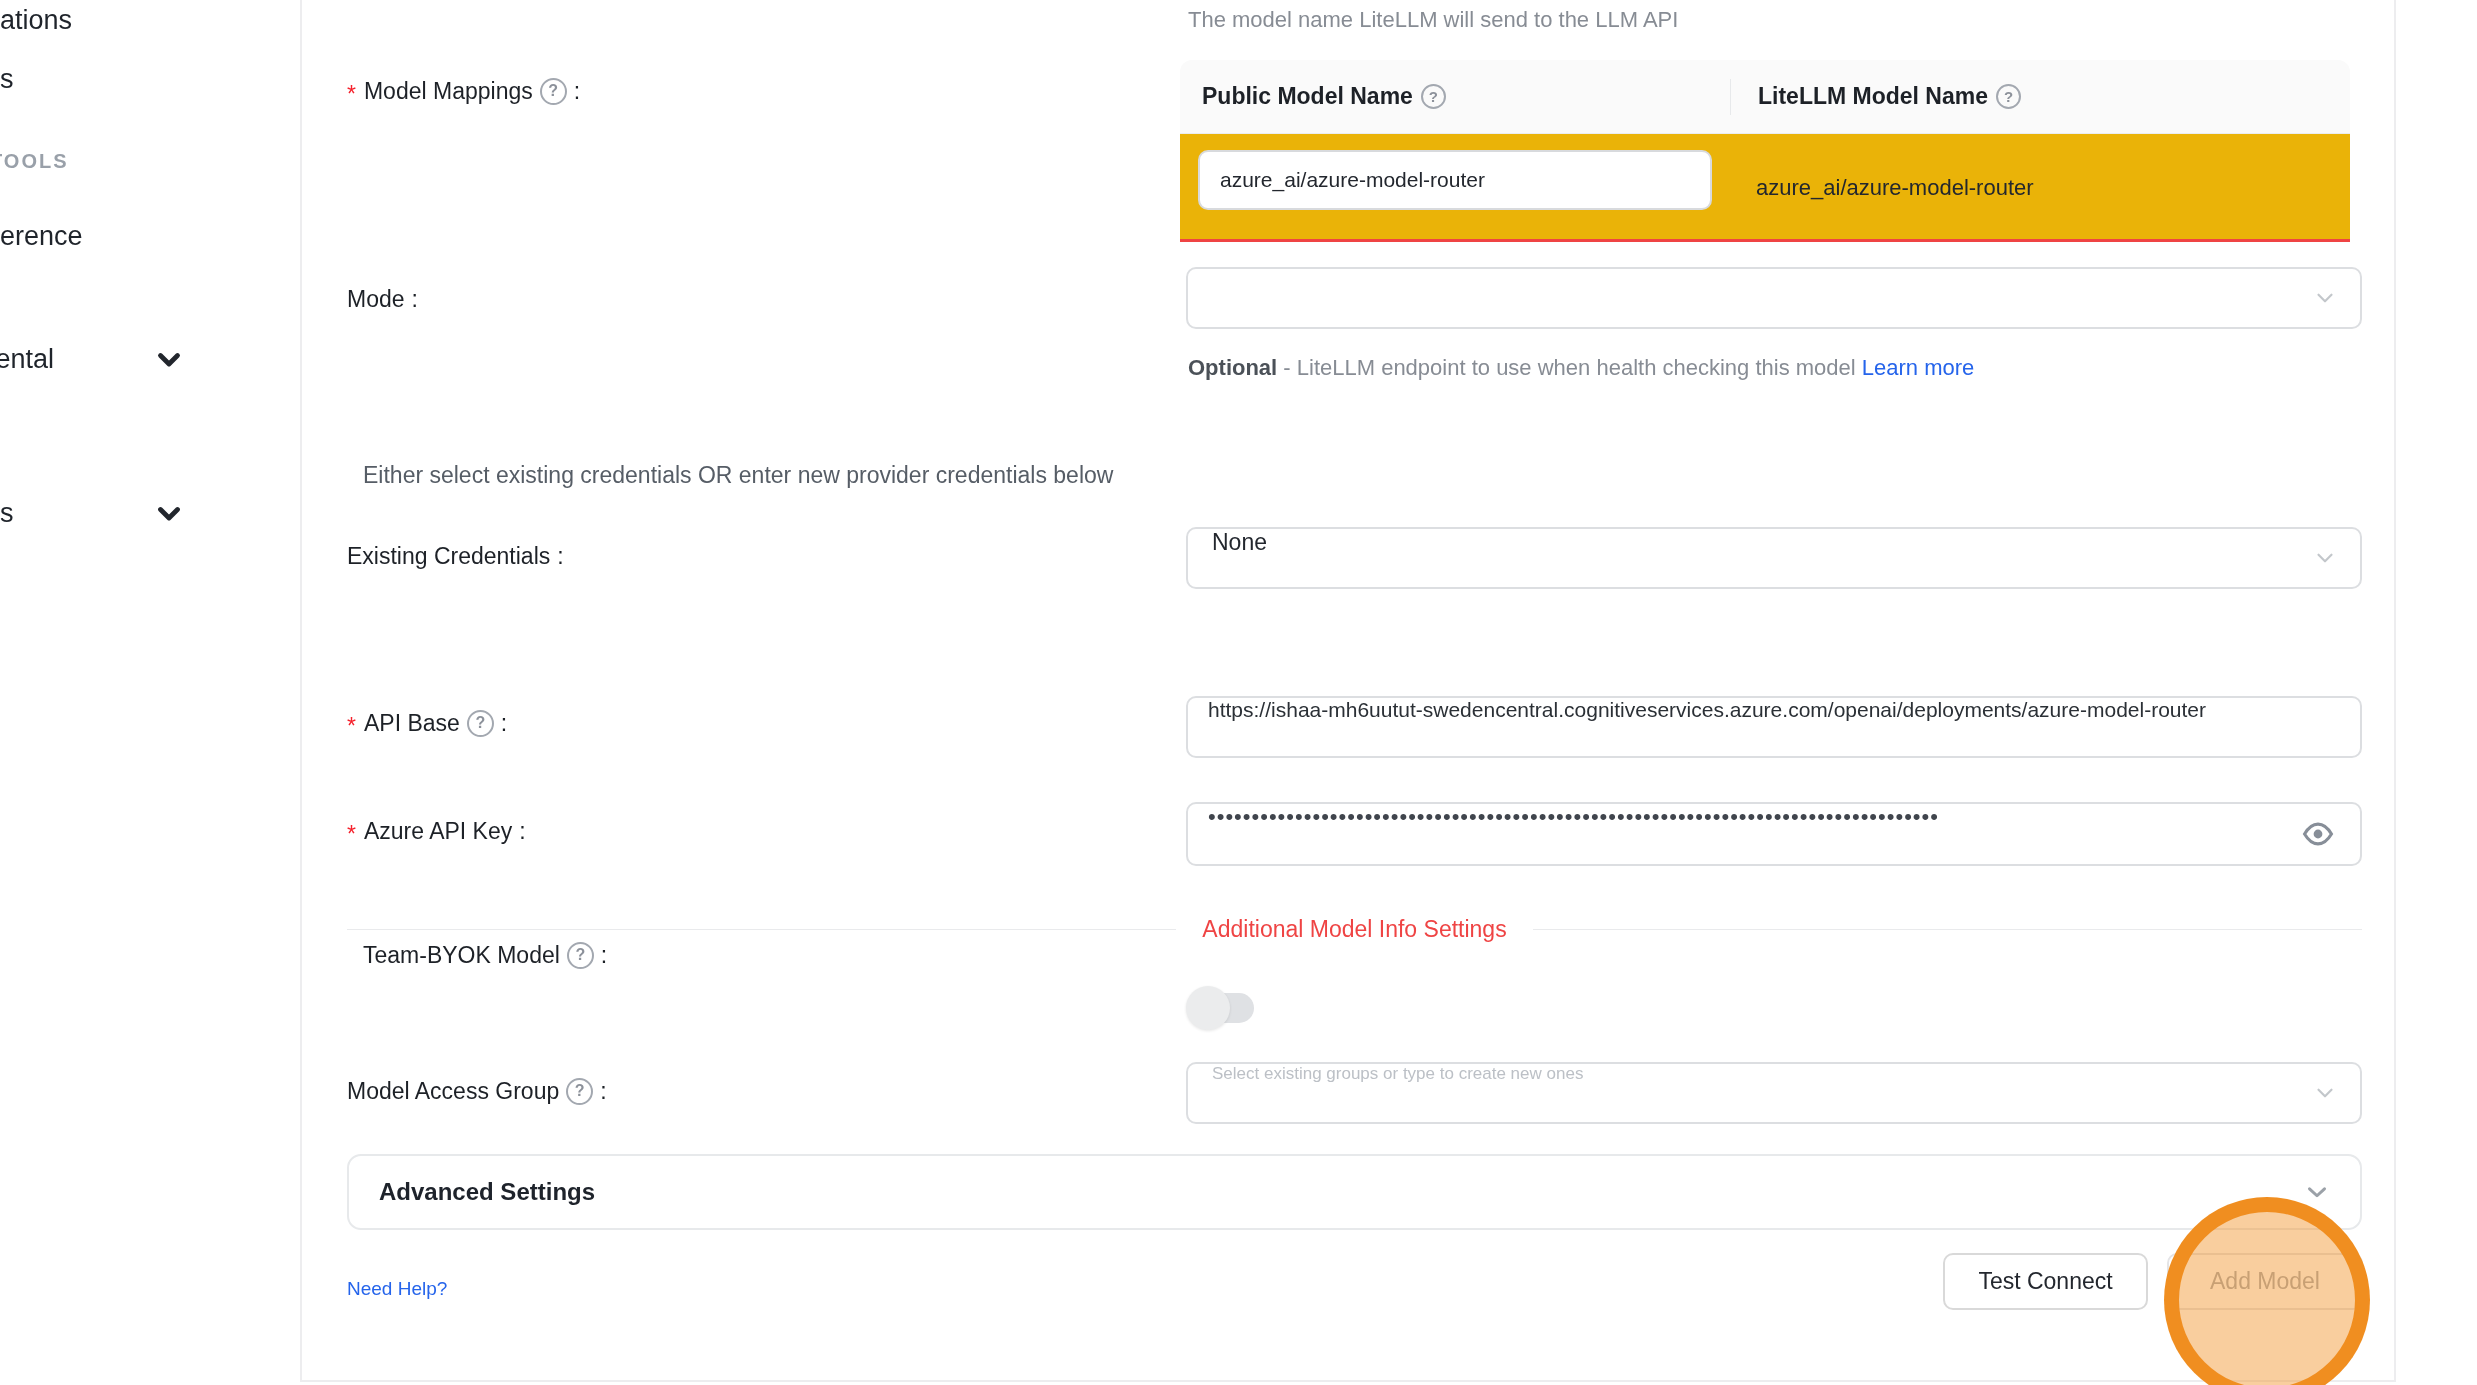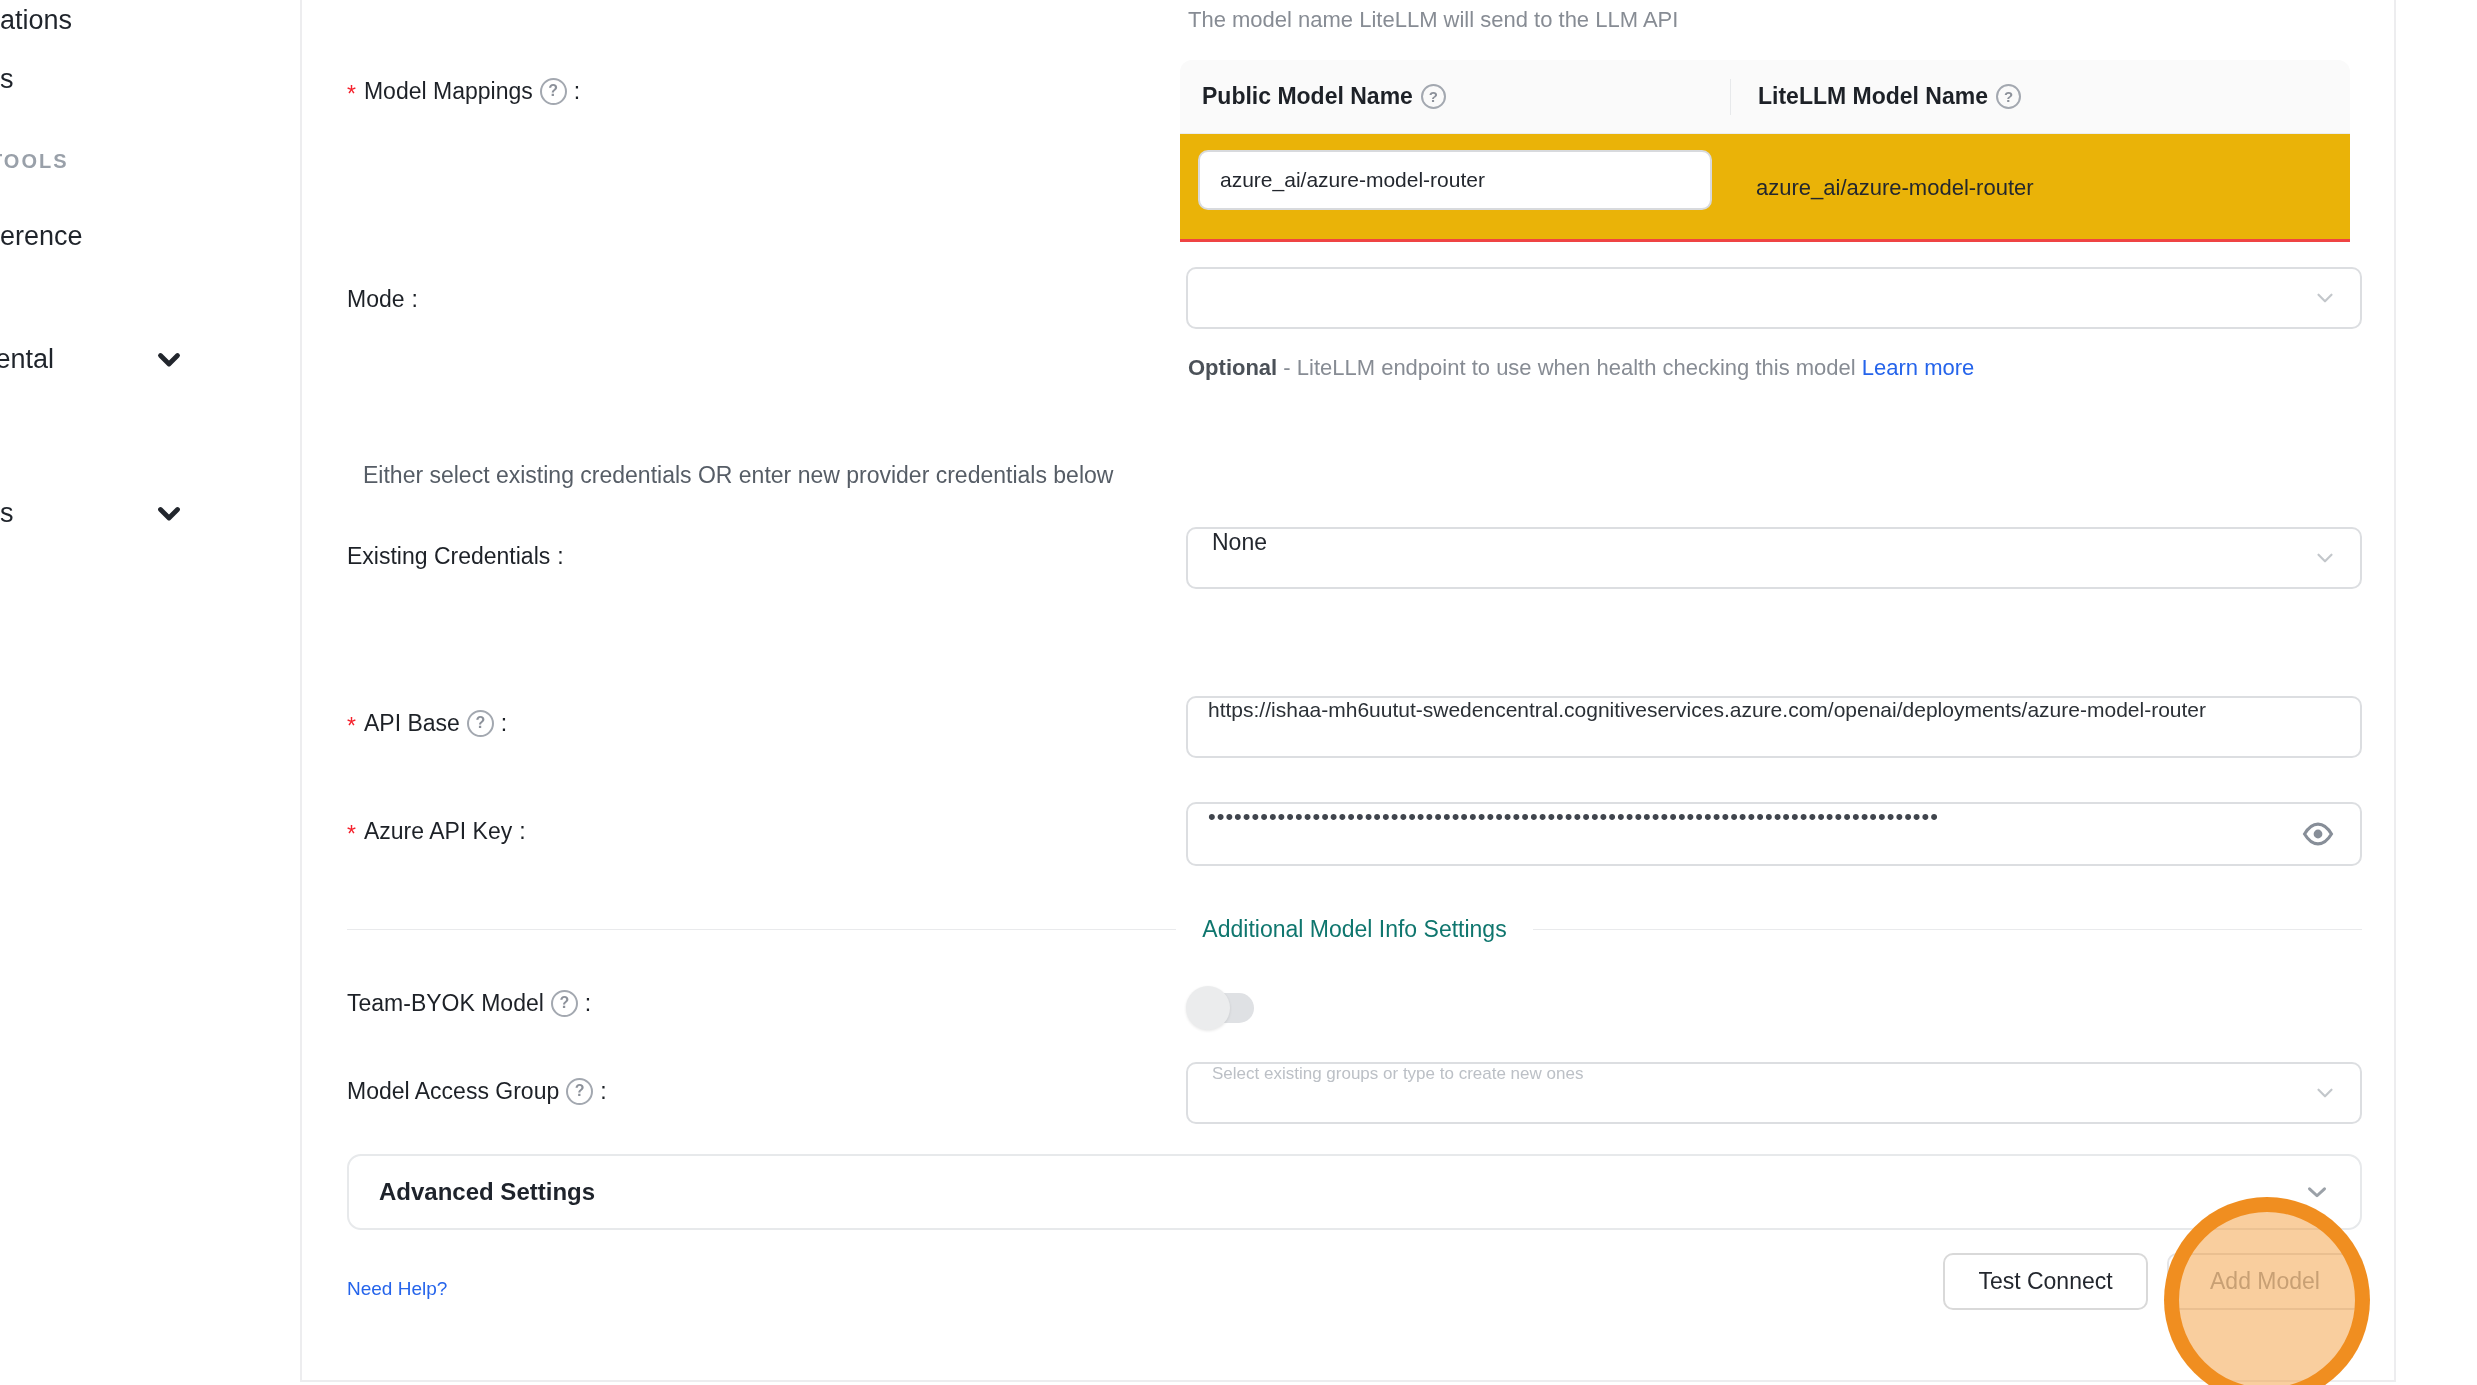--- a/index.html
+++ b/index.html
@@ -74,21 +74,21 @@
   .mode-helper { position:absolute; left:1188px; top:347px; width:810px; font-size:22px;
     line-height:41px; color:#878c94; }
   .mode-helper b { color:#4b5158; font-weight:700; }
   .link { color:#2564eb; cursor:pointer; }
 
   .h-divider { position:absolute; left:347px; width:2015px; height:32px;
     display:flex; align-items:center; }
   .h-divider .line { flex:1; height:1px; background:#e9eaec; }
   .h-divider .dtext { padding:0 26px; white-space:nowrap; }
   .dtext.or { font-size:22px; color:#6a717b; }
-  .dtext.info { font-size:23px; color:#0f766e; }
+  .dtext.info { font-size:23px; color:#ef4444; }
 
   
   .masked { font-size:22px; letter-spacing:1px; color:#40454d; padding-left:20px;
     white-space:nowrap; overflow:hidden; width:1060px; }
   .eye-wrap { position:absolute; right:24px; top:50%; transform:translateY(-50%);
     width:36px; height:36px; display:flex; align-items:center; justify-content:center; cursor:pointer; }
 
   
   .toggle { position:absolute; left:1188px; top:985px; width:66px; height:46px; cursor:pointer; }
   .toggle .rail { position:absolute; left:4px; top:8px; width:62px; height:30px; border-radius:15px; background:#dfe1e4; }
@@ -223,21 +223,21 @@
       </svg>
     </div>
   </div>
 
   <div class="h-divider" style="top:913px;">
     <div class="line"></div>
     <span class="dtext info">Additional Model Info Settings</span>
     <div class="line"></div>
   </div>
 
-  <div class="form-label" style="top:988px;">
+  <div class="form-label" style="top:940px;margin-left:16px;">
     <span>Team-BYOK Model</span>
     <span class="help-circle">?</span>
     <span class="colon">:</span>
   </div>
   <div class="toggle">
     <div class="rail"></div>
     <div class="handle"></div>
   </div>
 
   <div class="form-label" style="top:1076px;">

